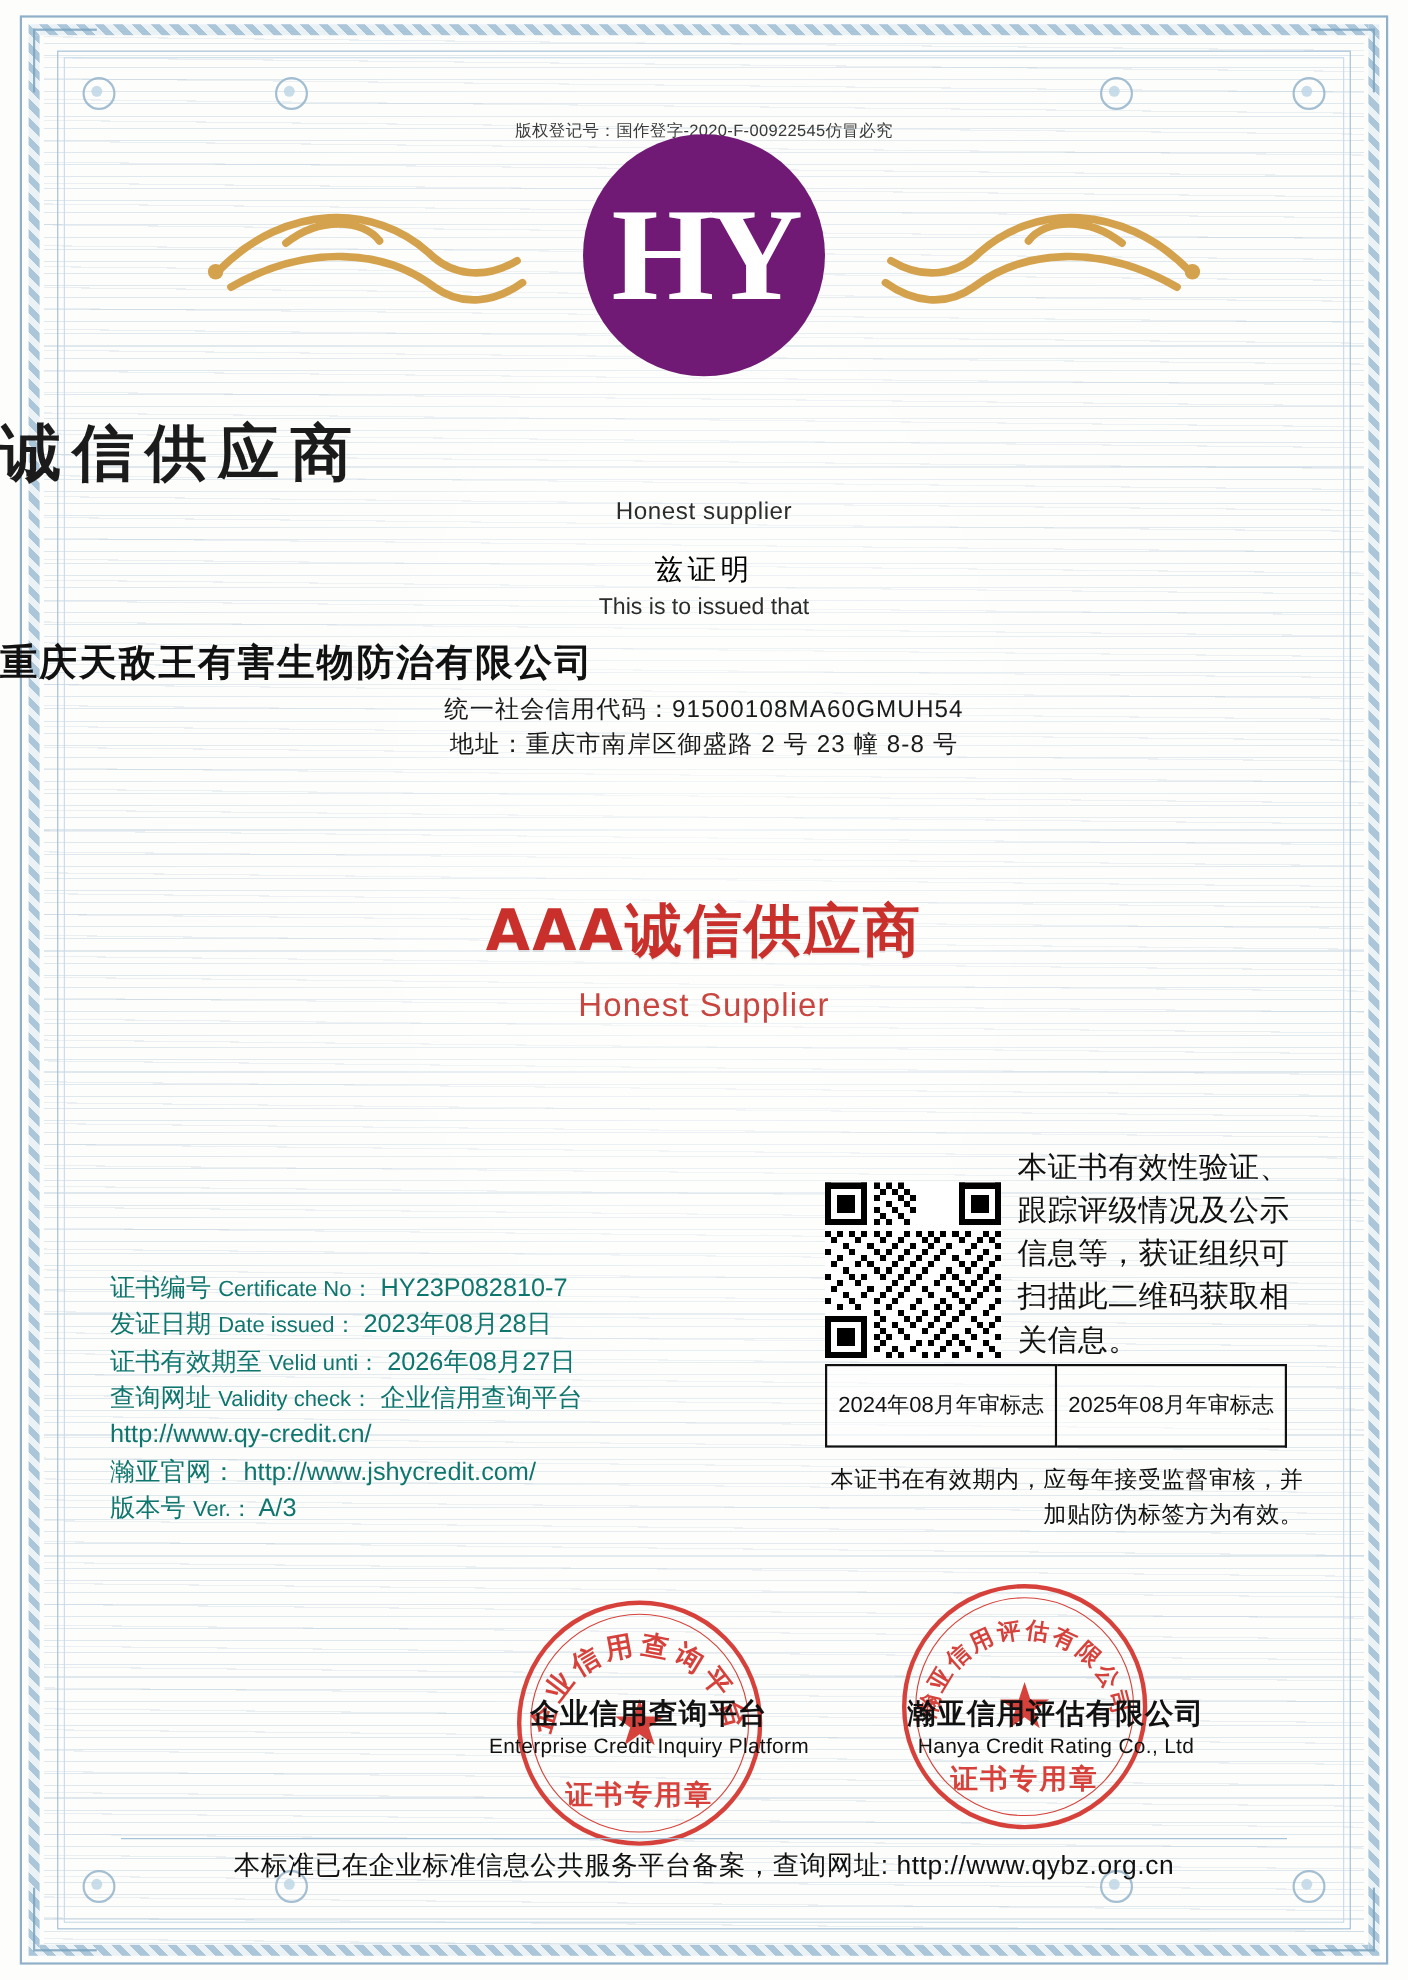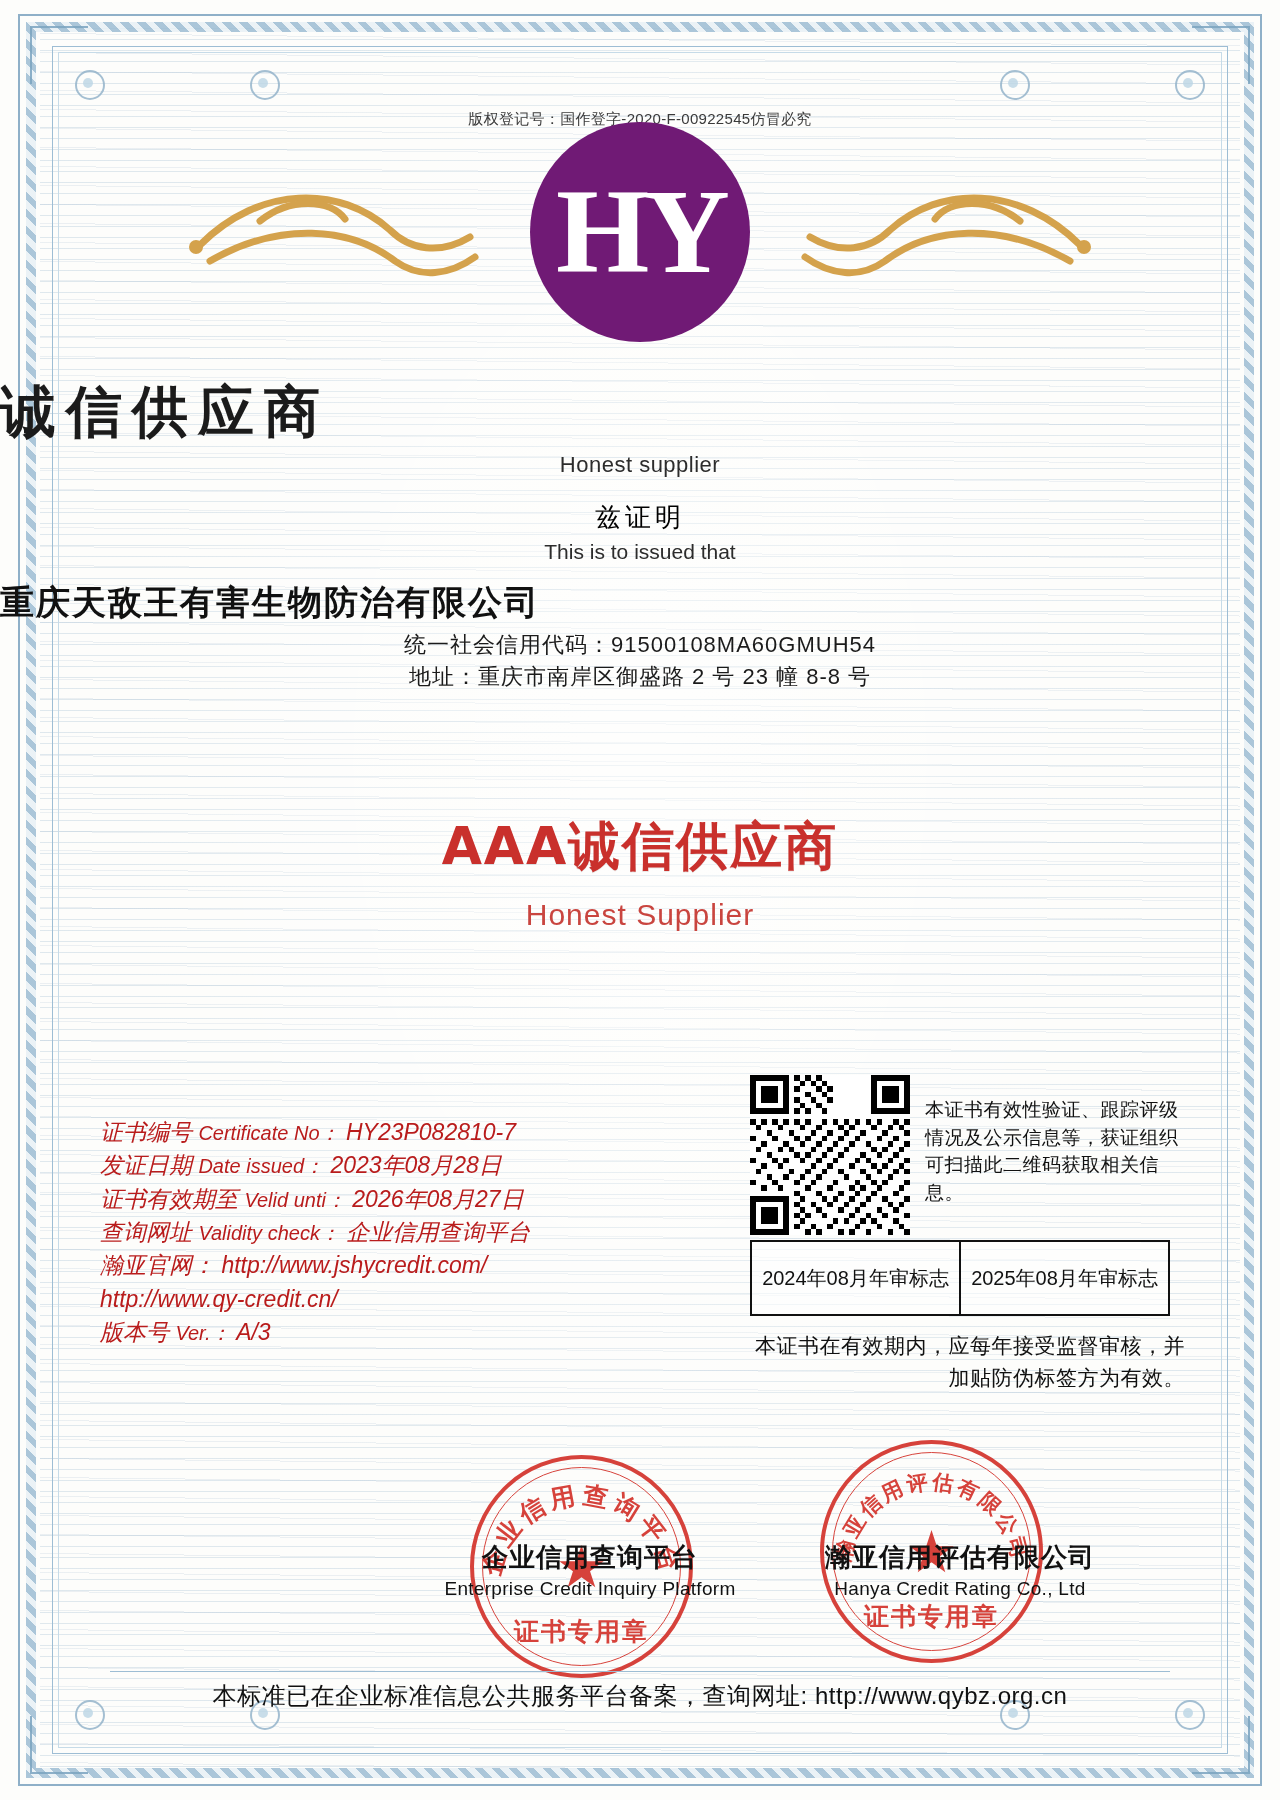--- a/index.html
+++ b/index.html
@@ -141,37 +141,37 @@
     font-family:"DejaVu Sans", sans-serif;
     text-shadow:0 1px 0 rgba(0,0,0,.08);
   }
   .award-en{
     position:absolute;top:898px;left:0;width:100%;text-align:center;
     font-size:30px;color:#c9453f;letter-spacing:1px;
   }
 
   
   .info{
-    position:absolute;left:100px;top:1116px;width:570px;
-    font-size:23px;color:#b91c1c;line-height:1.45;font-style:italic;
+    position:absolute;left:100px;top:1154px;width:570px;
+    font-size:23px;color:#0f766e;line-height:1.45;
   }
   .info .row{white-space:nowrap;}
   .info .lbl-cn{font-size:23px;}
   .info .lbl-en{font-size:20px;}
   .info .val{font-size:23px;}
   .info .url{font-size:23px;}
 
   
   .qr{
     position:absolute;left:750px;top:1075px;width:160px;height:160px;
     background:#fff;
   }
   .right-note{
-    position:absolute;left:925px;top:1096px;width:260px;
-    font-size:19px;color:#111;line-height:1.45;letter-spacing:.5px;
+    position:absolute;left:925px;top:1042px;width:260px;
+    font-size:27px;color:#111;line-height:1.45;letter-spacing:.5px;
   }
   .seal-boxes{
     position:absolute;left:750px;top:1240px;width:420px;
     display:flex;gap:0;
   }
   .seal-box{
     width:210px;height:72px;border:2px solid #111;
     display:flex;flex-direction:row;align-items:center;justify-content:center;
     font-size:20px;color:#111;line-height:1.35;background:rgba(255,255,255,.5);
   }
@@ -299,25 +299,25 @@
       <span class="lbl-cn">证书有效期至</span>
       <span class="lbl-en">Velid unti：</span>
       <span class="val">2026年08月27日</span>
     </div>
     <div class="row">
       <span class="lbl-cn">查询网址</span>
       <span class="lbl-en">Validity check：</span>
       <span class="val">企业信用查询平台</span>
     </div>
     <div class="row">
+      <span class="url">http://www.qy-credit.cn/</span>
+    </div>
+    <div class="row">
       <span class="lbl-cn">瀚亚官网：</span>
       <span class="url">http://www.jshycredit.com/</span>
-    </div>
-    <div class="row">
-      <span class="url">http://www.qy-credit.cn/</span>
     </div>
     <div class="row">
       <span class="lbl-cn">版本号</span>
       <span class="lbl-en">Ver.：</span>
       <span class="val">A/3</span>
     </div>
   </div>
 
   <svg class="qr" viewBox="0 0 29 29" shape-rendering="crispEdges">
     <rect width="29" height="29" fill="#fff"></rect>

